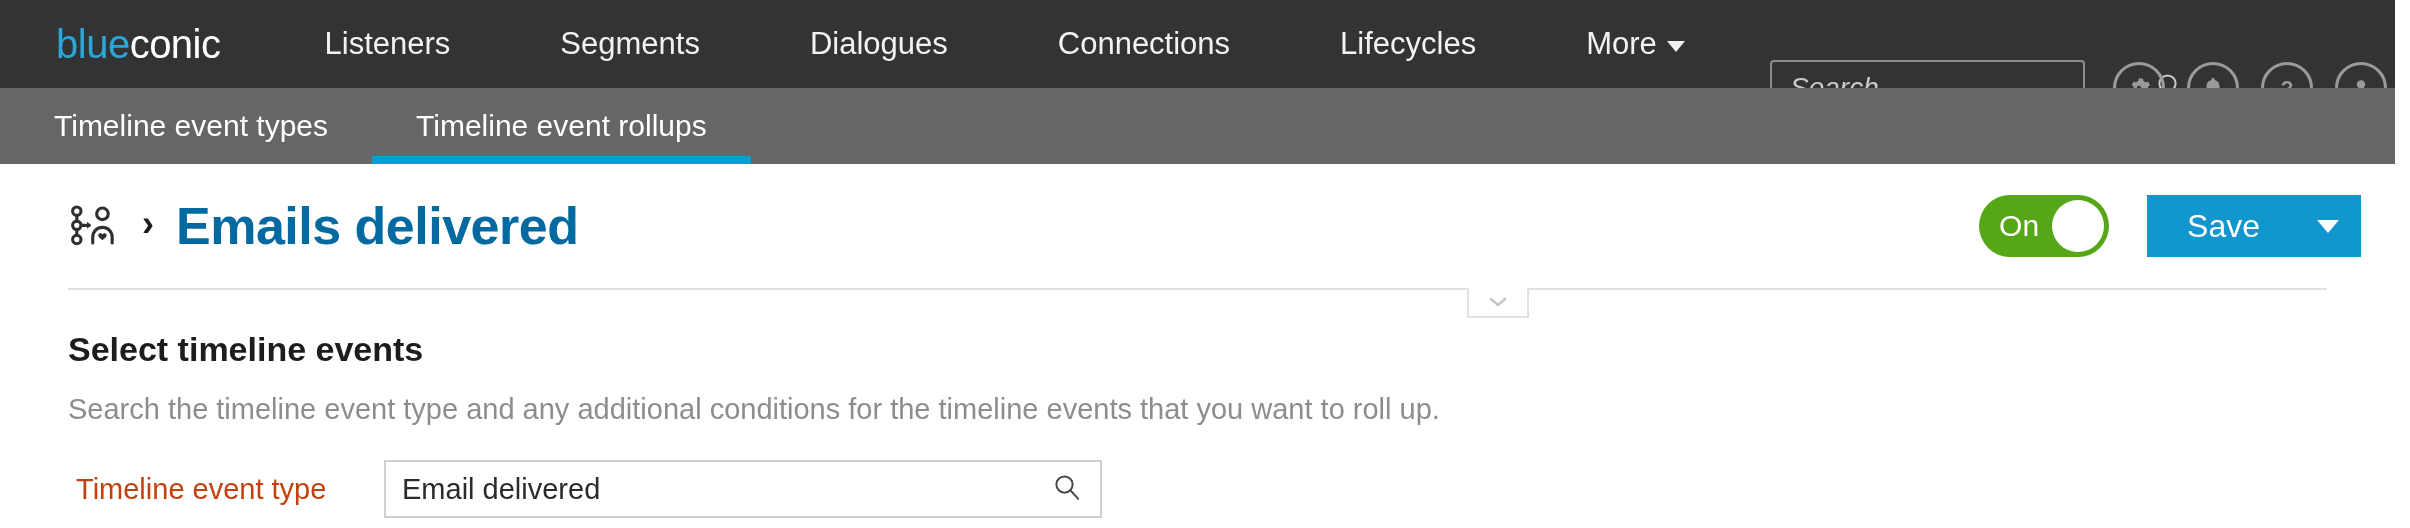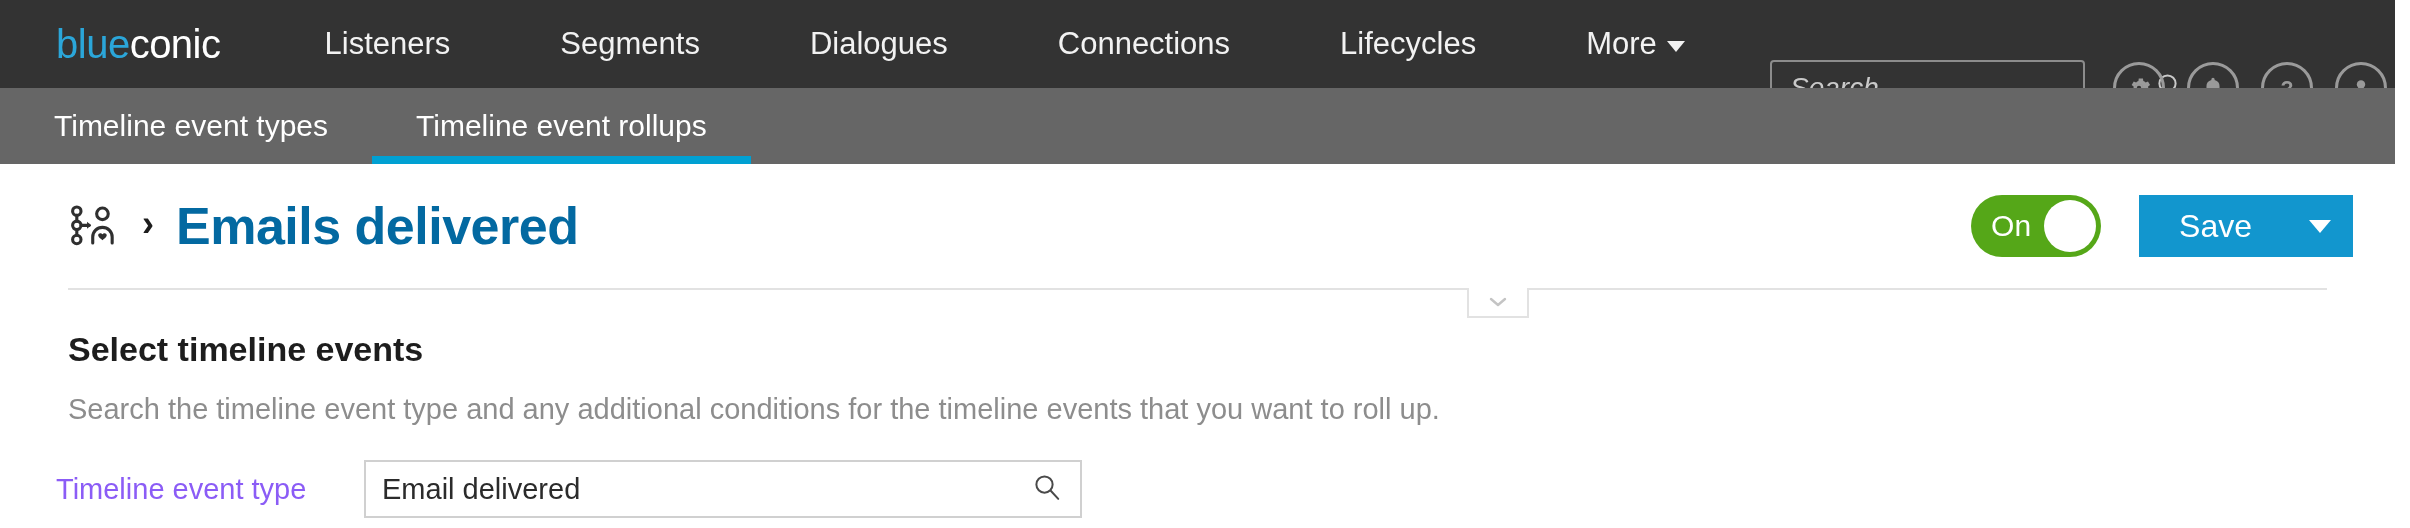--- a/index.html
+++ b/index.html
@@ -70,21 +70,21 @@
   
   .titlerow {
     position:absolute; left:0; top:164px; width:2395px; height:124px;
     display:flex; align-items:center;
   }
   .title-left { display:flex; align-items:center; margin-left:66px; }
   .rollup-icon { width:54px; height:54px; color:#2f2f2f; flex:0 0 auto; }
   .chev-sep { margin:0 22px 0 22px; color:#1d1d1d; font-size:36px; font-weight:700; line-height:1; position:relative; top:-2px;}
   .page-title { font-size:52px; font-weight:700; color:#0369a1; letter-spacing:-0.5px; white-space:nowrap; }
 
-  .title-right { position:absolute; right:42px; display:flex; align-items:center; }
+  .title-right { position:absolute; right:34px; display:flex; align-items:center; }
   .toggle {
     width:130px; height:62px; border-radius:31px; background:#55a718;
     display:flex; align-items:center; position:relative; cursor:pointer; margin-right:38px;
   }
   .toggle .tlabel { color:#ffffff; font-size:30px; margin-left:20px; }
   .toggle .knob {
     position:absolute; right:5px; top:5px; width:52px;height:52px;border-radius:50%;background:#ffffff;
   }
   .savebtn {
     height:62px; background:#1296ce; display:flex; align-items:center; cursor:pointer;
@@ -106,21 +106,21 @@
     display:flex; align-items:center; justify-content:center; cursor:pointer;
   }
   .collapse-tab svg { display:block; }
 
   
   .section { position:absolute; left:0; top:330px; width:2395px; }
   .section h2 { font-size:34px; font-weight:700; color:#1d1d1d; margin-left:68px; }
   .section .desc { font-size:29px; color:#8d8d8d; margin:24px 0 0 68px; font-weight:400; }
 
   .formrow { position:absolute; left:0; top:460px; width:2395px; display:flex; align-items:center; }
-  .formlabel { width:308px; margin-left:56px; font-size:29px; color:#8b5cf6; }
+  .formlabel { width:308px; margin-left:76px; font-size:29px; color:#c2410c; }
   .field {
     width:718px; height:58px; border:2px solid #d0d0d0; background:#fff;
     display:flex; align-items:center; padding:0 18px 0 16px;
   }
   .field input {
     flex:1; border:none; outline:none; font-size:29px; color:#2b2b2b;
     font-family:"Liberation Sans", sans-serif; background:transparent;
   }
   .field .mag { color:#4a4a4a; flex:0 0 auto; }
 </style>

